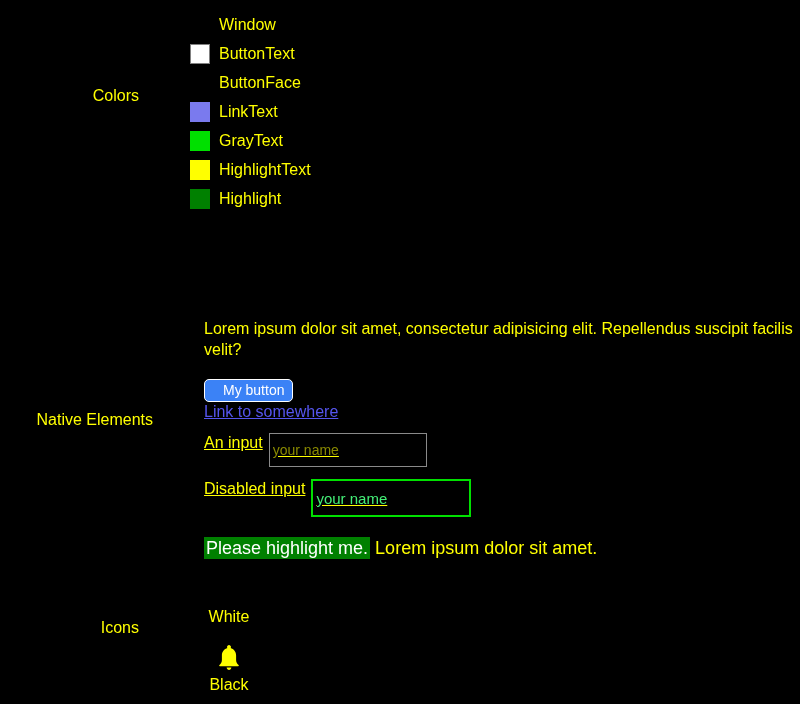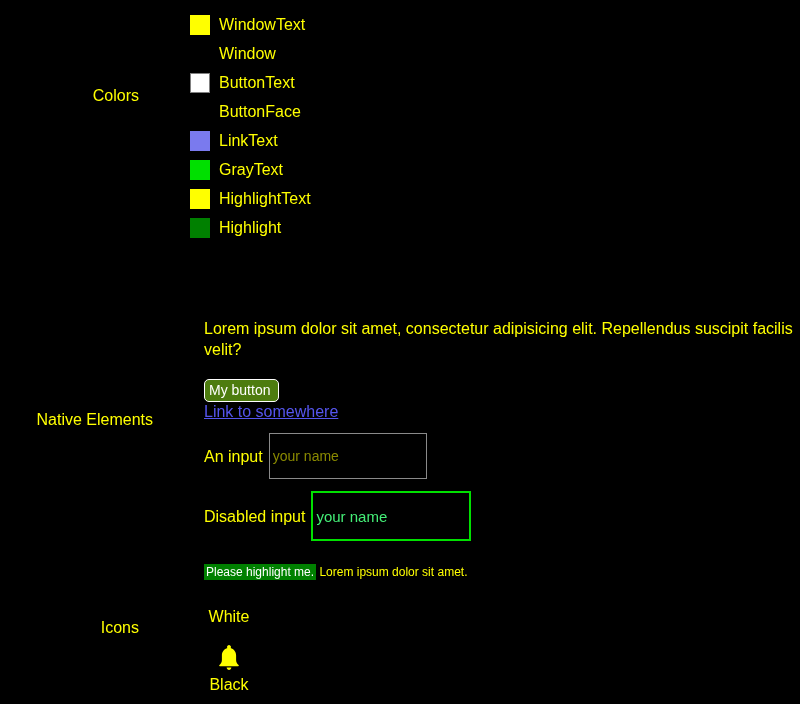--- a/index.html
+++ b/index.html
@@ -72,76 +72,76 @@
   #native-section .row-label { margin-top: 92px; padding-left: 14px; }
   .lorem-para {
     font-size: 16px;
     line-height: 21px;
     color: #ffff00;
     width: 590px;
     margin: 0 0 19px 0;
   }
   .my-button {
     display: inline-block;
-    background: #4d7c0f;
+    background: #3b82f6;
     color: #ffffff;
     border: 1px solid #ffffff;
     border-radius: 5px;
-    padding: 2px 8px 3px 4px;
+    padding: 2px 8px 3px 18px;
     font-size: 14px;
     line-height: 16px;
     font-family: "Liberation Sans", sans-serif;
     cursor: pointer;
   }
   .link-row { }
   .native-link {
     color: #5555ee;
     text-decoration: underline;
     font-size: 16px;
     line-height: 19px;
   }
   .input-row {
     display: flex;
-    align-items: center;
     margin-top: 12px;
+    text-decoration: underline;
   }
   .input-label {
     font-size: 16px;
     line-height: 19px;
     color: #ffff00;
     margin-right: 6px;
     white-space: nowrap;
   }
   .text-input {
     width: 150px;
     height: 18px;
     background: #000000;
     border: 1px solid #8a8a8a;
     color: #ffff00;
     font-size: 14px;
     font-family: "Liberation Sans", sans-serif;
-    padding: 13px 3px;
+    padding: 7px 3px;
     box-sizing: content-box;
   }
   .text-input::placeholder {
     color: #8a8a00;
     opacity: 1;
   }
   .text-input.disabled-input {
     border: 2px solid #00e000;
     height: 20px;
     font-size: 15px;
   }
   .text-input.disabled-input::placeholder {
     color: #44ee77;
     opacity: 1;
   }
   .highlight-row {
     margin-top: 22px;
-    font-size: 12px;
+    font-size: 18px;
     line-height: 19px;
     color: #ffff00;
   }
   .highlight-mark {
     background: #008000;
     color: #ffffff;
     padding: 1px 2px;
   }
 
   
@@ -164,24 +164,20 @@
   .bell-icon svg { display: block; margin: 0 auto; }
 </style>
 </head>
 <body>
 
 <div class="section" id="colors-section">
   <div class="row-label">Colors</div>
   <div class="row-body">
     <div class="color-list">
 
-      <div class="color-item">
-        <span class="swatch" style="background:#ffff00"></span>
-        <span class="color-name">WindowText</span>
-      </div>
 
       <div class="color-item">
         <span class="swatch" style="background:#000000"></span>
         <span class="color-name">Window</span>
       </div>
 
       <div class="color-item">
         <span class="swatch bordered" style="background:#ffffff"></span>
         <span class="color-name">ButtonText</span>
       </div>

